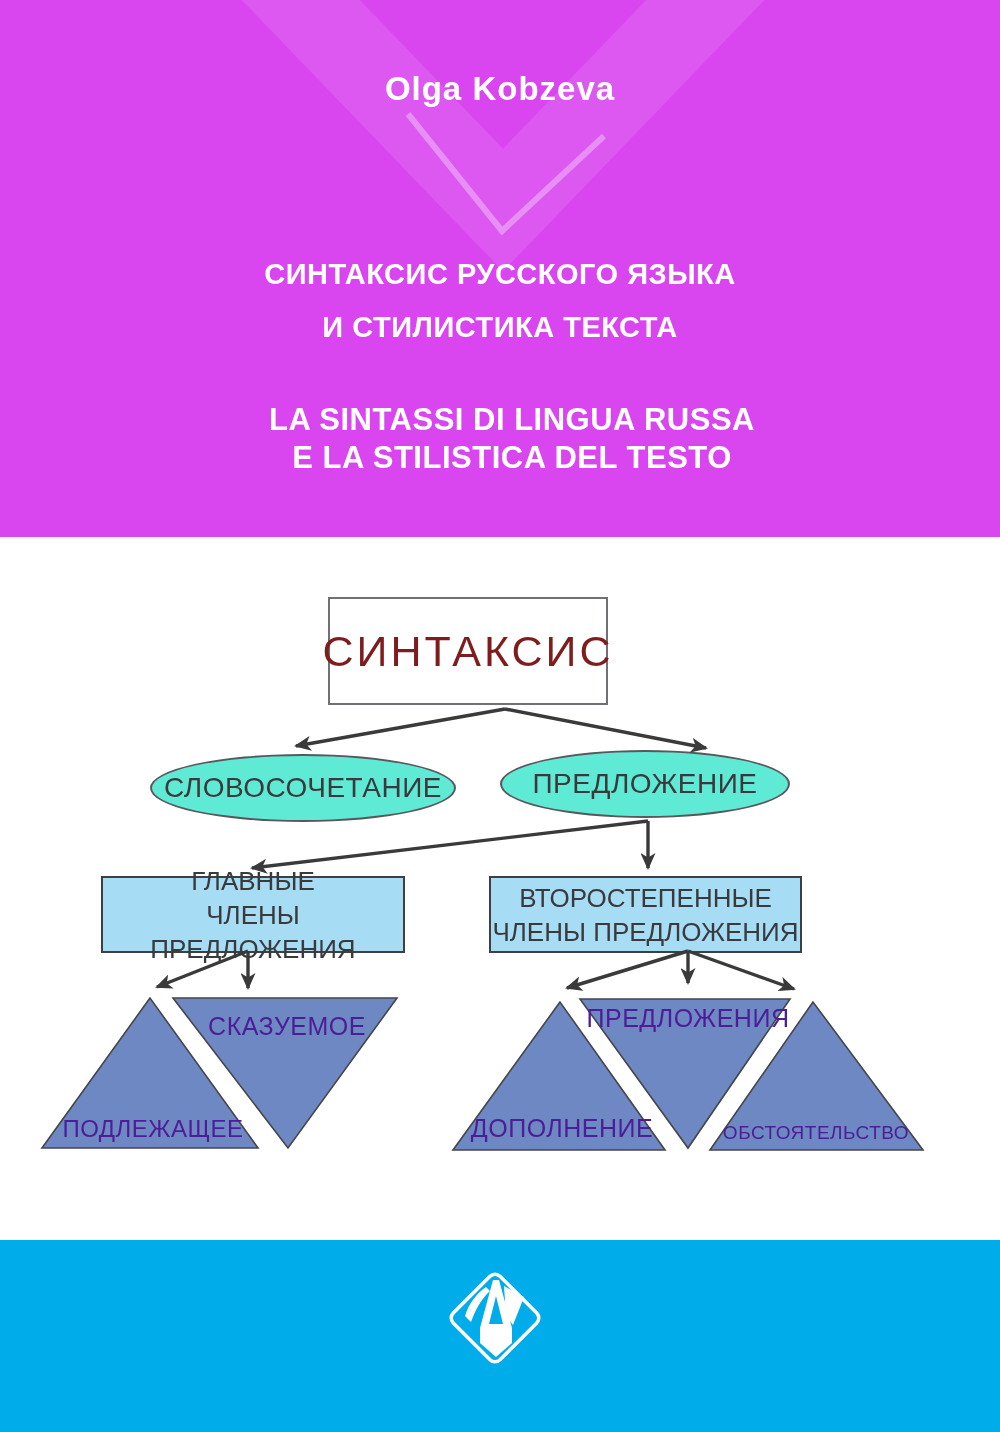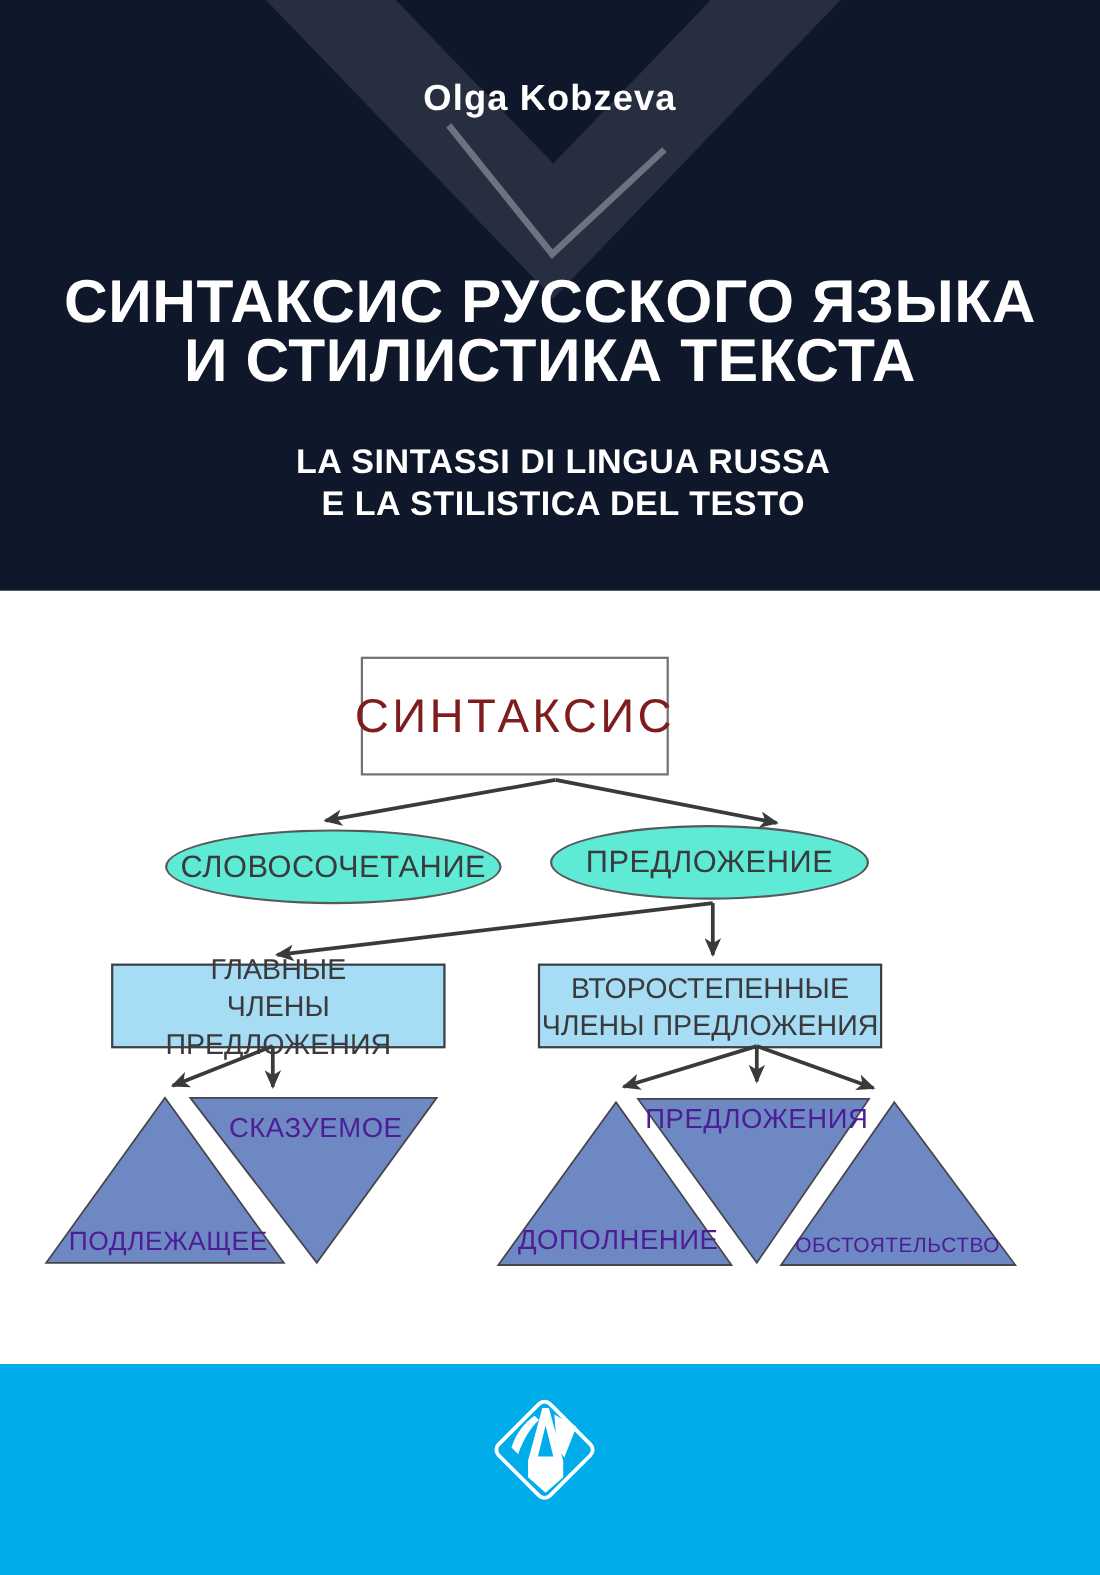--- a/index.html
+++ b/index.html
@@ -4,30 +4,30 @@
 <style>
   html,body{margin:0;padding:0;background:#e8e8e8;}
   .cover{
     position:relative;width:1000px;height:1432px;margin:0 auto;
     background:#ffffff;overflow:hidden;
     font-family:"Liberation Sans","DejaVu Sans",sans-serif;
   }
   
   .top-band{
     position:absolute;left:0;top:0;width:1000px;height:537px;
-    background:#0f172a;overflow:hidden;
+    background:#d946ef;overflow:hidden;
   }
   .chevron-svg{position:absolute;left:0;top:0;}
   .author{
     position:absolute;left:0;top:70px;width:100%;text-align:center;
     color:#ffffff;font-size:33px;font-weight:bold;letter-spacing:1px;
   }
   .title{
     position:absolute;left:0;top:248px;width:100%;text-align:center;
-    color:#ffffff;font-size:55px;font-weight:bold;line-height:53px;letter-spacing:0.5px;
+    color:#ffffff;font-size:29px;font-weight:bold;line-height:53px;letter-spacing:0.5px;
   }
   .subtitle{
     position:absolute;left:0;top:401px;width:100%;text-align:center;
     color:#ffffff;font-size:31px;font-weight:bold;line-height:38px;letter-spacing:0.5px;padding-left:12px;
   }
   
   .node{
     position:absolute;display:flex;align-items:center;justify-content:center;
     text-align:center;color:#3A3A3C;box-sizing:border-box;
   }

